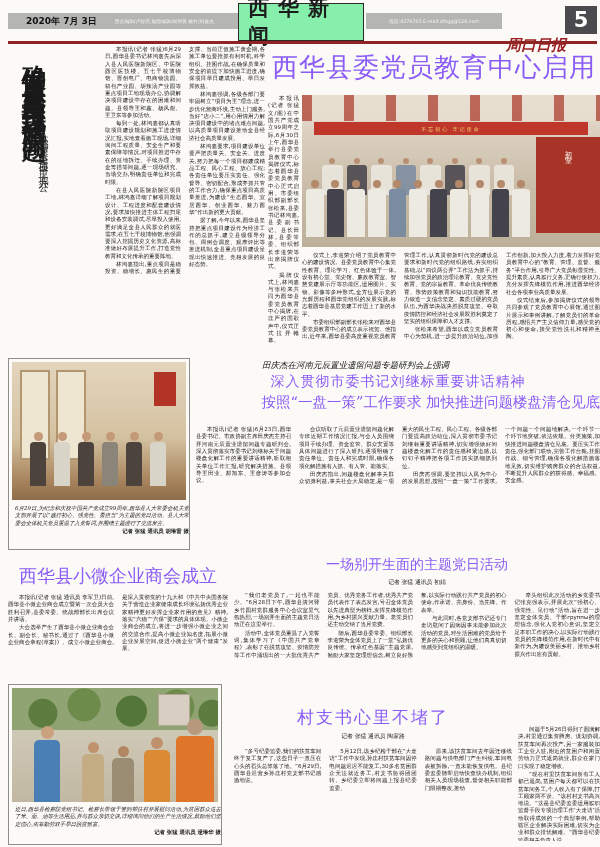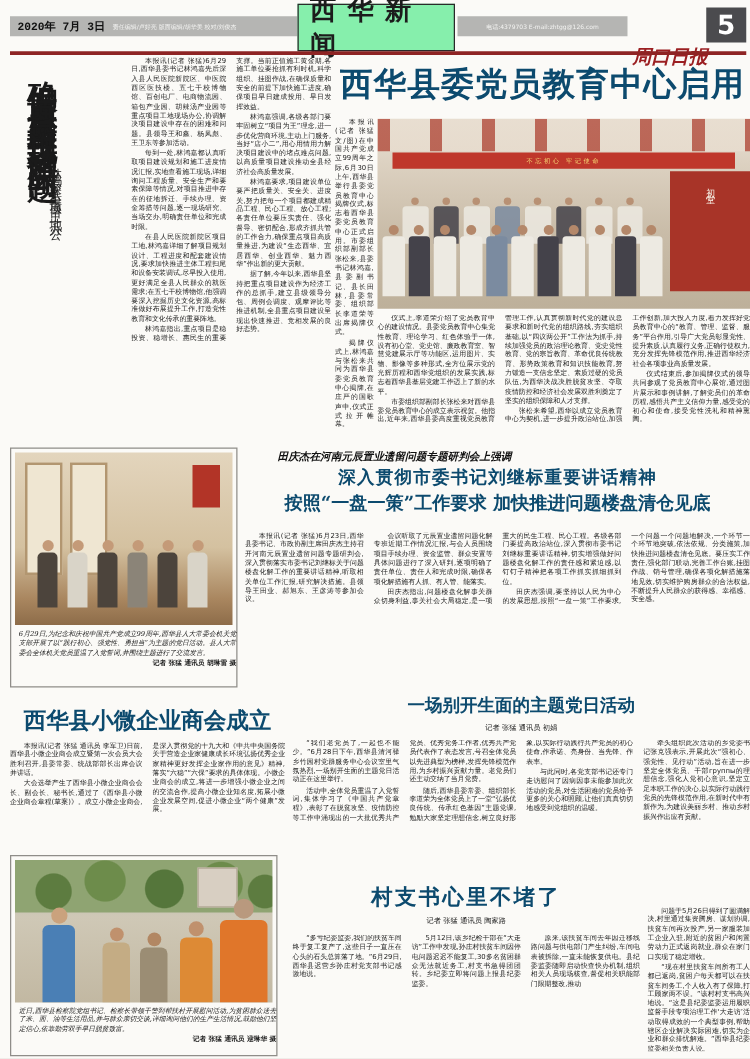--- a/index.html
+++ b/index.html
@@ -1,37 +1,37 @@
 <!DOCTYPE html>
 <html><head>
 <meta charset="utf-8">
 <style>
   html,body{margin:0;padding:0;background:#dddbd6;}
   .page{position:relative;width:600px;height:847px;margin:0 auto;background:#fbfaf7;
         font-family:"DejaVu Sans",sans-serif;overflow:hidden;color:#1a1a1a;}
   .abs{position:absolute;}
   
   .graybar{background:#b5b5b3;display:flex;align-items:center;}
-  .date{font-weight:bold;font-size:9px;color:#111;padding:0 6px;white-space:nowrap;font-family:Liberation Mono, monospace;}
+  .date{font-weight:bold;font-size:9px;color:#111;padding:0 18px;white-space:nowrap;}
   .edinfo{font-size:4.8px;color:#f4f4f2;white-space:nowrap;overflow:hidden;}
   .secbox{border:1px solid #2a2a2a;background:#86efac;display:flex;align-items:center;justify-content:center;}
   .sectitle{font-family:"DejaVu Serif",serif;font-weight:bold;font-size:21px;letter-spacing:9px;padding-left:9px;color:#1c1c1c;}
   .masthead{font-family:"DejaVu Serif",serif;font-style:italic;font-weight:bold;font-size:15px;color:#9b1f22;white-space:nowrap;}
   .pagenum{background:#4b4b4e;color:#fff;font-weight:bold;font-size:21px;display:flex;align-items:center;justify-content:center;}
   .rule{background:#8e2424;}
   
   .body-sm{font-size:5.5px;line-height:1.33;text-align:justify;overflow:hidden;}
   .body-sm p{margin:0 0 1px;text-indent:11px;}
   .cols2{column-count:2;column-gap:8px;}
   .cols3{column-count:3;column-gap:8px;}
   .cols4{column-count:4;column-gap:8px;}
-  .serifhead{font-family:"DejaVu Serif",serif;font-weight:bold;color:#0c4a6e;}
+  .serifhead{font-family:"DejaVu Serif",serif;font-weight:normal;color:#8b5cf6;}
   .center{text-align:center;}
   .byline{font-size:5.8px;color:#222;text-align:center;}
-  .kicker-it{font-family:"DejaVu Serif",serif;font-style:italic;font-weight:bold;font-size:8.5px;color:#111;}
+  .kicker-it{font-family:"DejaVu Serif",serif;font-style:italic;font-weight:normal;font-size:8.5px;color:#111;margin-left:40px;}
   
   .vblock{writing-mode:vertical-rl;display:flex;}
   .vblock>span{display:block;}
   .vmain{font-family:"DejaVu Serif",serif;font-weight:bold;font-size:24px;letter-spacing:4px;margin-left:8px;}
   .vsub{font-family:"DejaVu Serif",serif;font-weight:bold;font-size:24px;letter-spacing:6px;margin-left:10px;}
   .vkick{font-family:"DejaVu Serif",serif;font-size:10px;letter-spacing:4px;color:#222;margin-left:10px;}
   
   .photobox{border:1px solid #8f8d89;background:#fbfaf7;box-sizing:border-box;}
   .caption{font-family:"DejaVu Serif",serif;font-style:italic;font-size:5.4px;line-height:1.35;text-align:justify;color:#222;padding:2px 4px;}
   .credit{font-style:normal;font-weight:bold;display:block;text-align:right;margin-top:1px;}
@@ -243,21 +243,21 @@
     </div>
     <div class="abs caption" style="left:2px;top:144px;width:174px;">
       <span>6月29日,为纪念和庆祝中国共产党成立99周年,西华县人大常委会机关党支部开展了以“践行初心、强党性、勇担当”为主题的党日活动。县人大常委会全体机关党员重温了入党誓词,并围绕主题进行了交流发言。</span>
       <span class="credit">记者 张猛 通讯员 胡琳雷 摄</span>
     </div>
   </div>
 
   <div class="abs" style="left:196px;top:360px;width:404px;height:200px;">
     <div class="kicker-it" style="position:absolute;left:26px;top:0;">田庆杰在河南元辰置业遗留问题专题研判会上强调</div>
     <div class="serifhead center" style="position:absolute;left:0;top:13px;width:404px;font-size:14px;letter-spacing:1px;">深入贯彻市委书记刘继标重要讲话精神</div>
-    <div class="serifhead center" style="position:absolute;left:0;top:33px;width:404px;font-size:14.5px;">按照“一盘一策”工作要求  加快推进问题楼盘清仓见底</div>
+    <div class="serifhead center" style="position:absolute;left:0;top:33px;width:404px;font-size:14.5px;text-align:right;">按照“一盘一策”工作要求  加快推进问题楼盘清仓见底</div>
     <div class="abs body-sm cols4" style="left:0;top:66px;width:404px;height:132px;">
       <p>本报讯(记者 张猛)6月23日,西华县委书记、市政协副主席田庆杰主持召开河南元辰置业遗留问题专题研判会,深入贯彻落实市委书记刘继标关于问题楼盘化解工作的重要讲话精神,听取相关单位工作汇报,研究解决措施。县领导王田业、郝旭东、王彦涛等参加会议。</p>
       <p>会议听取了元辰置业遗留问题化解专班近期工作情况汇报,与会人员围绕项目手续办理、资金监管、群众安置等具体问题进行了深入研判,逐项明确了责任单位、责任人和完成时限,确保各项化解措施有人抓、有人管、能落实。</p>
       <p>田庆杰指出,问题楼盘化解事关群众切身利益,事关社会大局稳定,是一项重大的民生工程、民心工程。各级各部门要提高政治站位,深入贯彻市委书记刘继标重要讲话精神,切实增强做好问题楼盘化解工作的责任感和紧迫感,以钉钉子精神把各项工作抓实抓细抓到位。</p>
       <p>田庆杰强调,要坚持以人民为中心的发展思想,按照“一盘一策”工作要求,一个问题一个问题地解决,一个环节一个环节地突破,依法依规、分类施策,加快推进问题楼盘清仓见底。要压实工作责任,强化部门联动,完善工作台账,挂图作战、销号管理,确保各项化解措施落地见效,切实维护购房群众的合法权益,不断提升人民群众的获得感、幸福感、安全感。</p>
     </div>
   </div>
 
   <div class="abs" style="left:8px;top:562px;width:220px;height:118px;">
     <div class="serifhead center" style="position:absolute;left:0;top:2px;width:220px;font-size:18px;">西华县小微企业商会成立</div>

